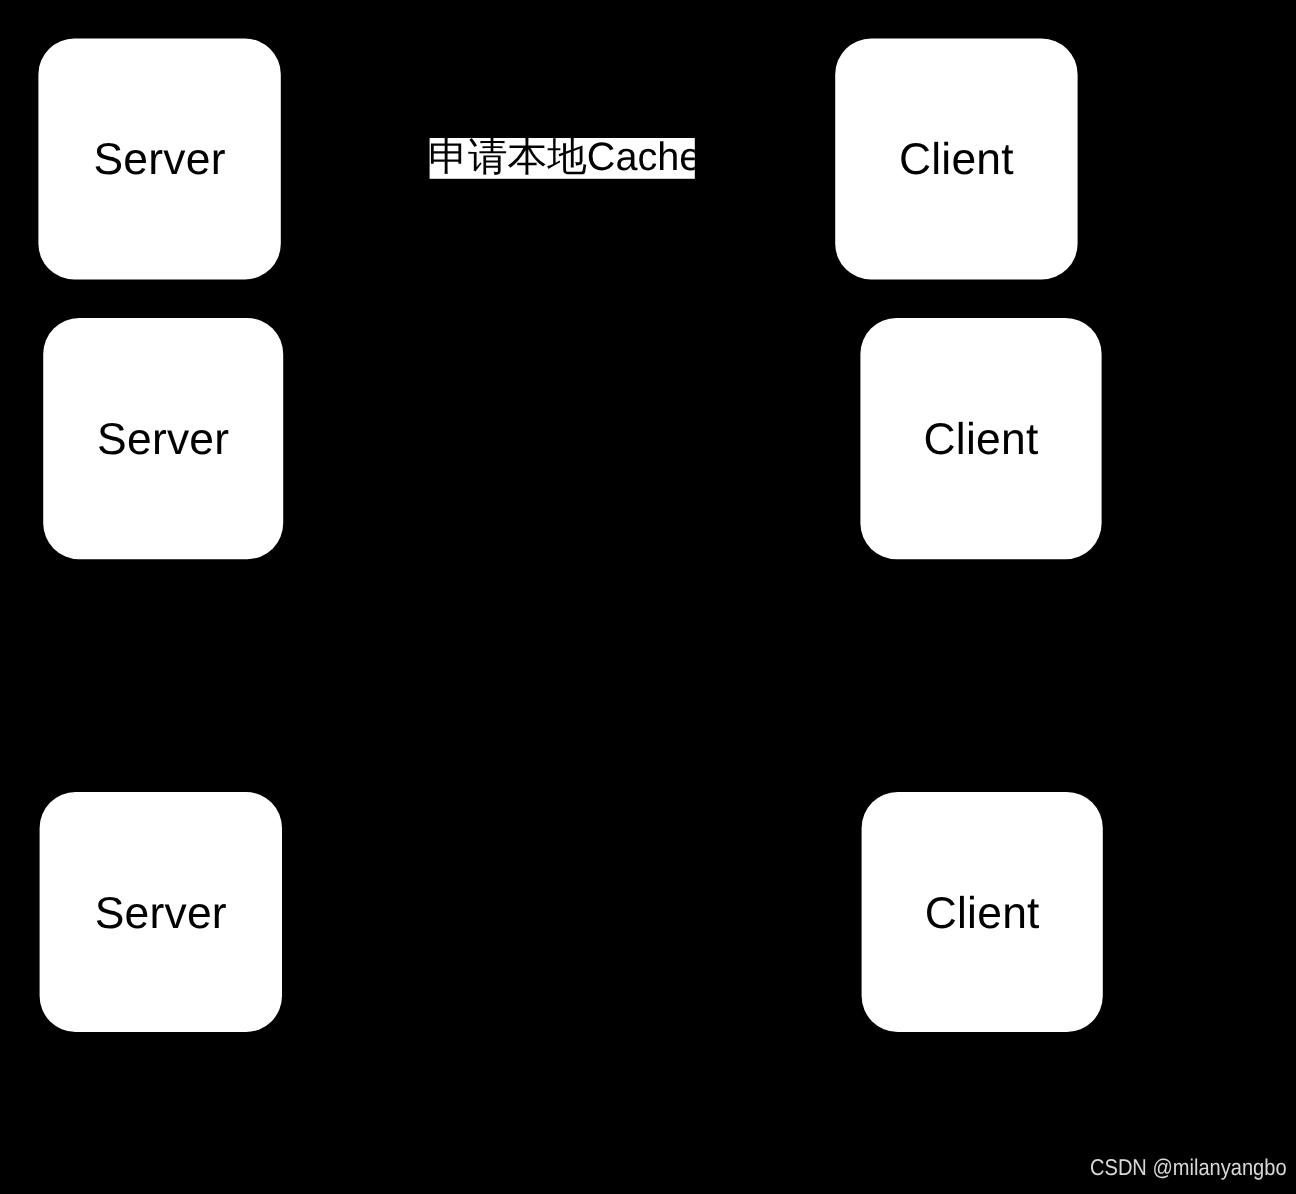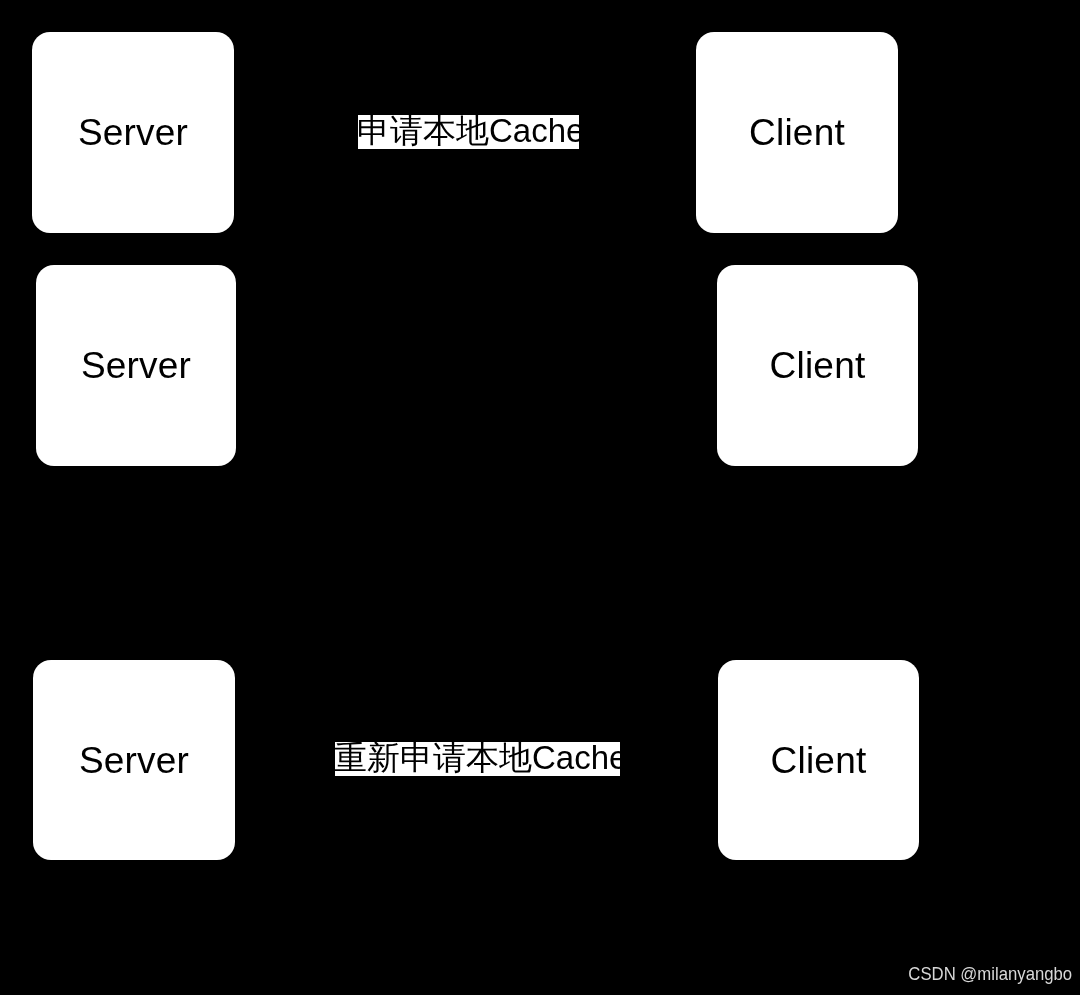--- a/index.html
+++ b/index.html
@@ -16,21 +16,21 @@
     width: 1080px;
     height: 995px;
     background: #000000;
     overflow: hidden;
   }
 
   
   .node {
     position: absolute;
     background: #ffffff;
-    border-radius: 18px;
+    border-radius: 30px;
     display: flex;
     align-items: center;
     justify-content: center;
     box-sizing: border-box;
   }
   .node-label {
     color: #000000;
     font-size: 37px;
     font-weight: 400;
     line-height: 1;
@@ -95,23 +95,20 @@
 
 
   <div class="node" style="left:717px; top:265px; width:201px; height:201px;">
     <span class="node-label">Client</span>
   </div>
 
   <div class="node" style="left:33px; top:660px; width:202px; height:200px;">
     <span class="node-label">Server</span>
   </div>
 
-  <div class="msg" style="left:335px; top:742px; width:285px; height:34px;">
-    <span class="msg-inner">重新申请本地Cache</span>
-  </div>
 
   <div class="node" style="left:718px; top:660px; width:201px; height:200px;">
     <span class="node-label">Client</span>
   </div>
 
   <div class="watermark" style="right:8px; top:964px;">CSDN @milanyangbo</div>
 
 </div>
 
 </body></html>

